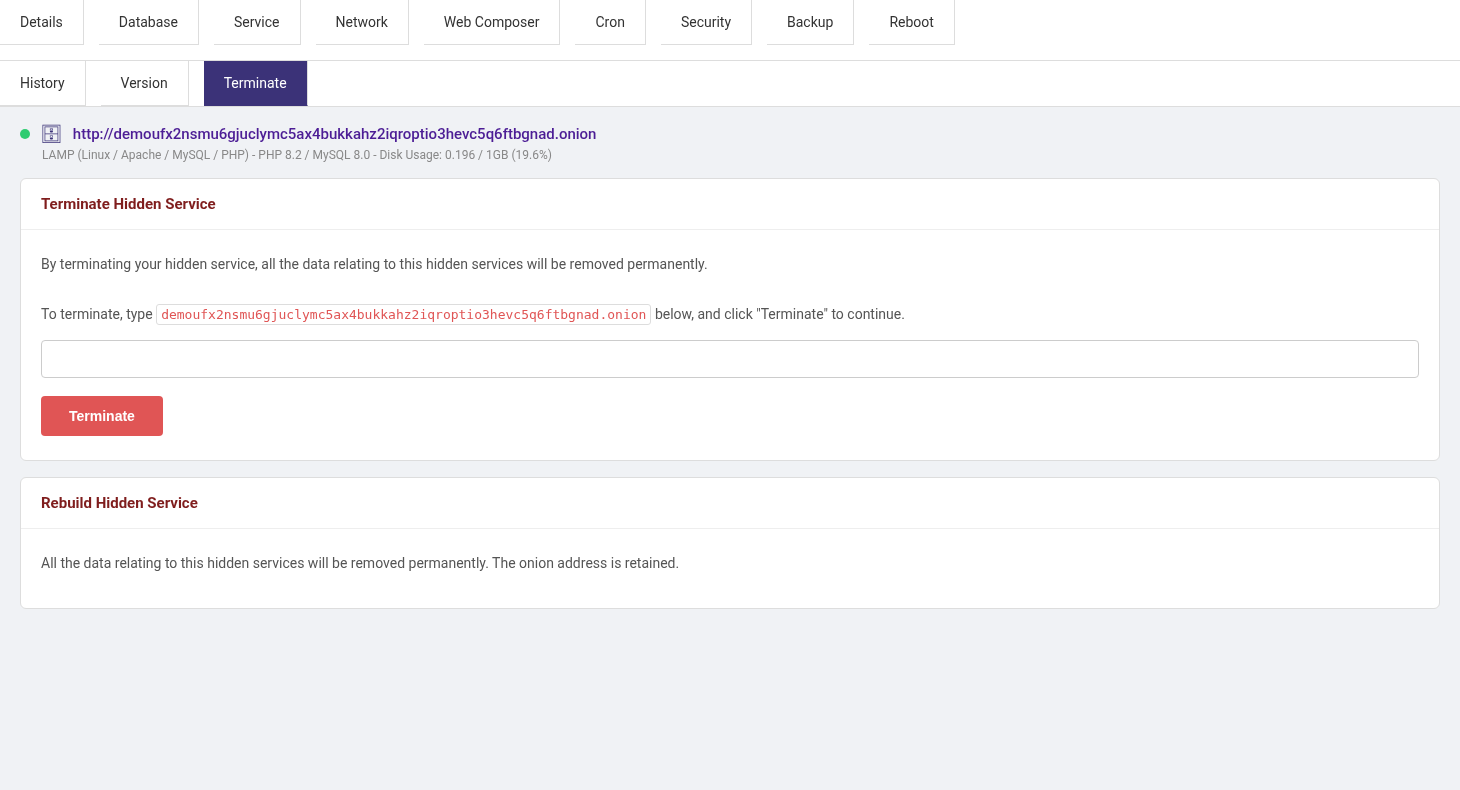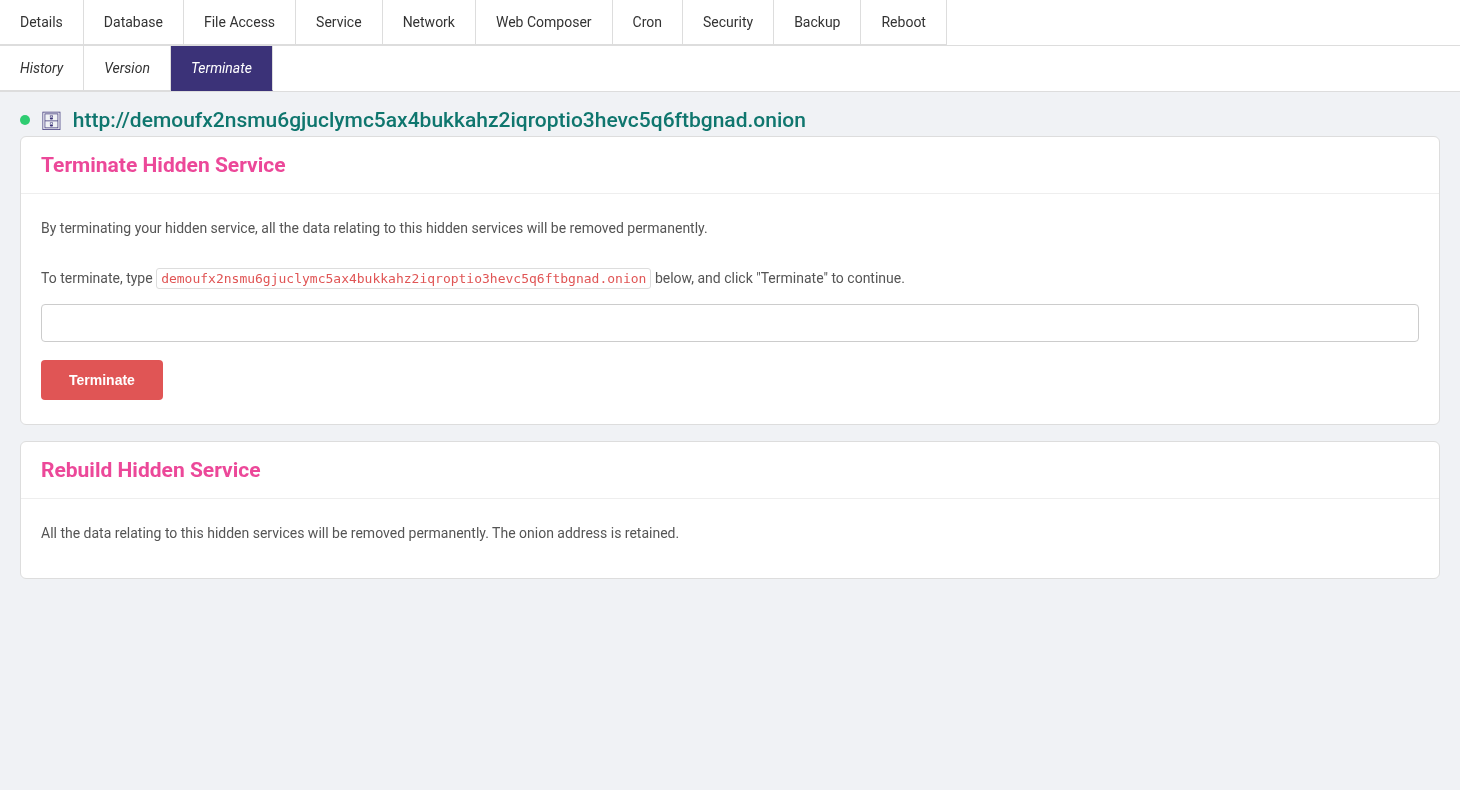--- a/index.html
+++ b/index.html
@@ -1,15 +1,15 @@
 <!DOCTYPE html>
 <html><head>
   <meta charset="utf-8">
   <style>
-    * { box-sizing: border-box; margin: 0; padding: 0; }
+    * { box-sizing: border-box; margin: 0; padding: 0; gap: 15px; }
     body {
       font-family: -apple-system, BlinkMacSystemFont, 'Segoe UI', Roboto, sans-serif;
       background: #f0f2f5;
       font-size: 14px;
       color: #333;
     }
     .tab-bar {
       background: #fff;
       border-bottom: 1px solid #ddd;
       display: flex;
@@ -30,21 +30,20 @@
       white-space: nowrap;
       user-select: none;
     }
     .tab.active {
       background: #3b3278;
       color: #fff;
       border-bottom-color: #3b3278;
     }
     .tab-row-2 {
       border-top: 1px solid #ddd;
-      font-style: italic;
     }
     .content-area {
       padding: 16px 20px;
     }
     .site-header {
       display: flex;
       align-items: center;
       gap: 10px;
       margin-bottom: 4px;
     }
@@ -56,45 +55,45 @@
       display: inline-block;
       flex-shrink: 0;
     }
     .db-icon {
       display: inline-flex;
       align-items: center;
       color: #3b3278;
       font-size: 18px;
     }
     .site-url {
-      color: #0f766e;
-      font-size: 21px;
+      color: #4c1d95;
+      font-size: 15px;
       font-weight: 500;
       text-decoration: none;
     }
     .site-meta {
       color: #888;
       font-size: 12px;
       margin-bottom: 16px;
       padding-left: 22px;
     }
     .card {
       background: #fff;
       border: 1px solid #ddd;
       border-radius: 6px;
       margin-bottom: 16px;
     }
     .card-header {
       padding: 16px 20px;
       border-bottom: 1px solid #eee;
     }
     .card-header h2 {
-      font-size: 21px;
+      font-size: 15px;
       font-weight: 700;
-      color: #ec4899;
+      color: #7f1d1d;
     }
     .card-body {
       padding: 24px 20px;
     }
     .description {
       color: #555;
       margin-bottom: 28px;
       line-height: 1.5;
     }
     .terminate-instruction {
@@ -134,21 +133,20 @@
       margin-bottom: 10px;
     }
   </style>
 </head>
 <body>
 
 <div class="tab-bar">
   <div class="tab-row" id="tab-row-1">
       <div class="tab">Details</div>
       <div class="tab">Database</div>
-      <div class="tab">File Access</div>
       <div class="tab">Service</div>
       <div class="tab">Network</div>
       <div class="tab">Web Composer</div>
       <div class="tab">Cron</div>
       <div class="tab">Security</div>
       <div class="tab">Backup</div>
       <div class="tab">Reboot</div>
     </div>
   <div class="tab-row tab-row-2" id="tab-row-2">
       <div class="tab">History</div>
@@ -157,20 +155,21 @@
     </div>
 </div>
 
 <div class="content-area">
 
   <div class="site-header">
     <span class="status-dot"></span>
     <span class="db-icon">🗄</span>
     <a class="site-url">http://demoufx2nsmu6gjuclymc5ax4bukkahz2iqroptio3hevc5q6ftbgnad.onion</a>
   </div>
+  <div class="site-meta">LAMP (Linux / Apache / MySQL / PHP) - PHP 8.2 / MySQL 8.0 - Disk Usage: 0.196 / 1GB (19.6%)</div>
 
   <div class="card">
     <div class="card-header">
       <h2>Terminate Hidden Service</h2>
     </div>
     <div class="card-body">
       <p class="description">By terminating your hidden service, all the data relating to this hidden services will be removed permanently.</p>
       <p class="terminate-instruction">
         <span>To terminate, type</span>
         <span> </span>

